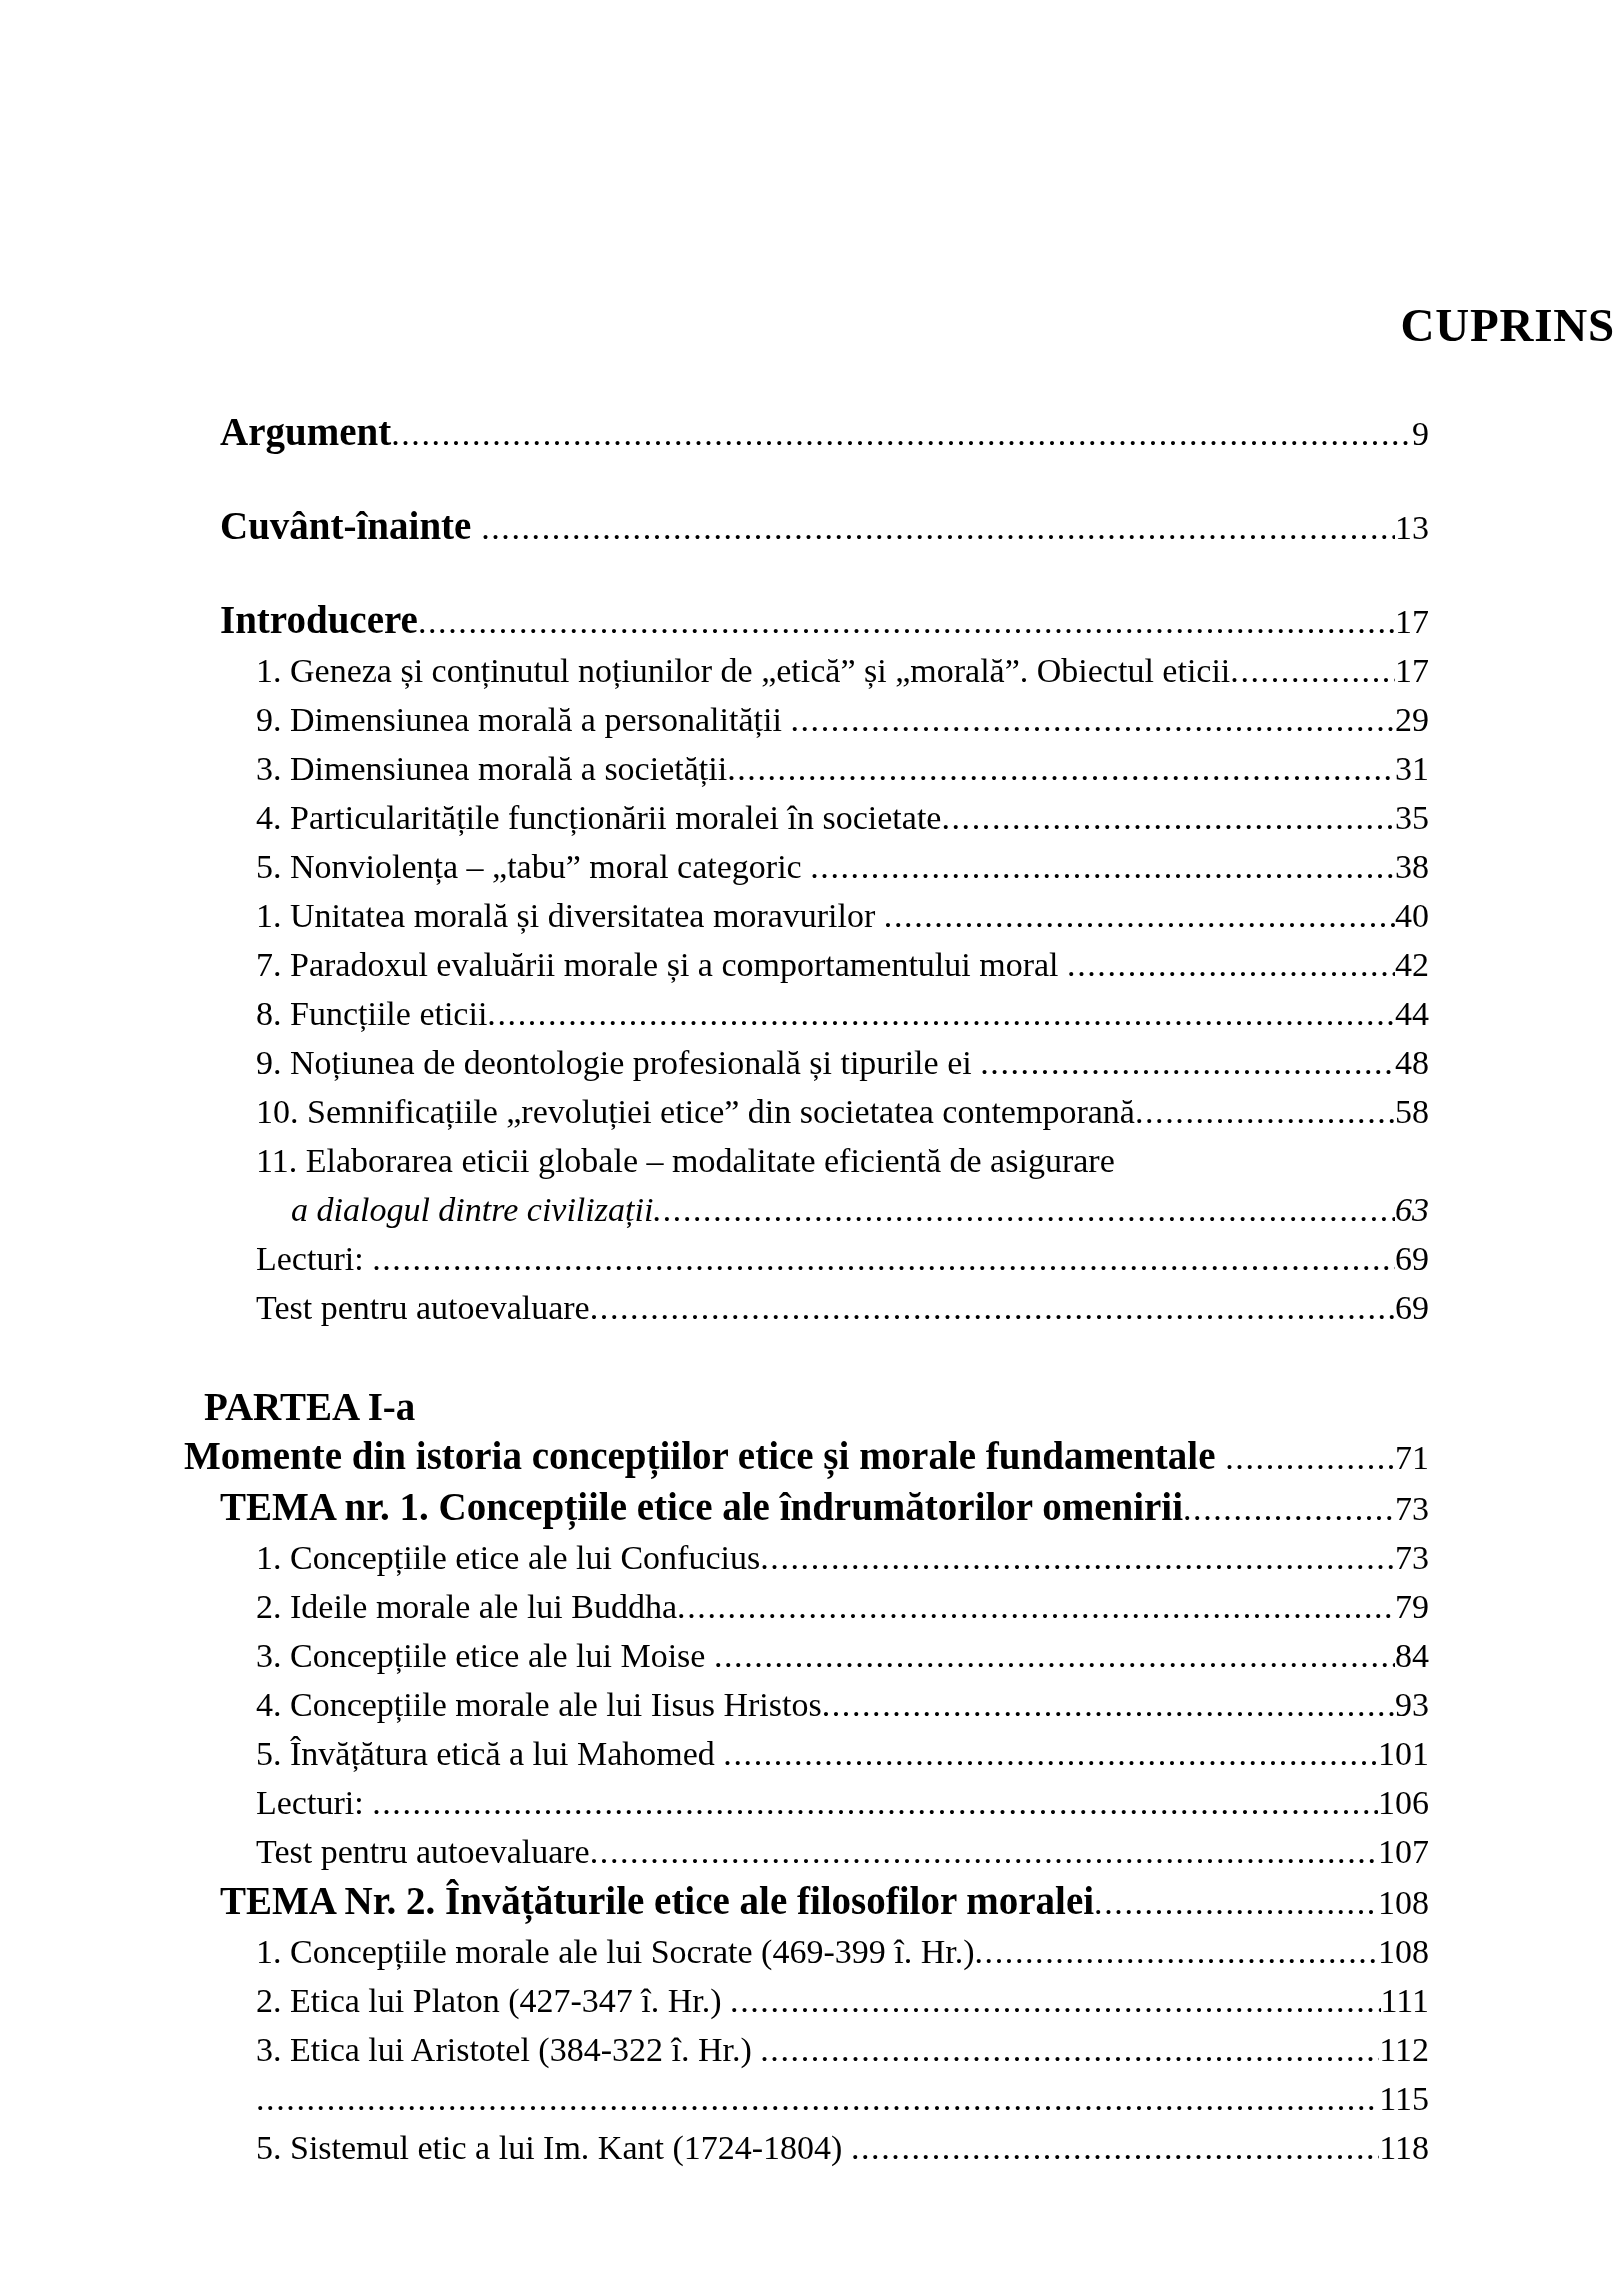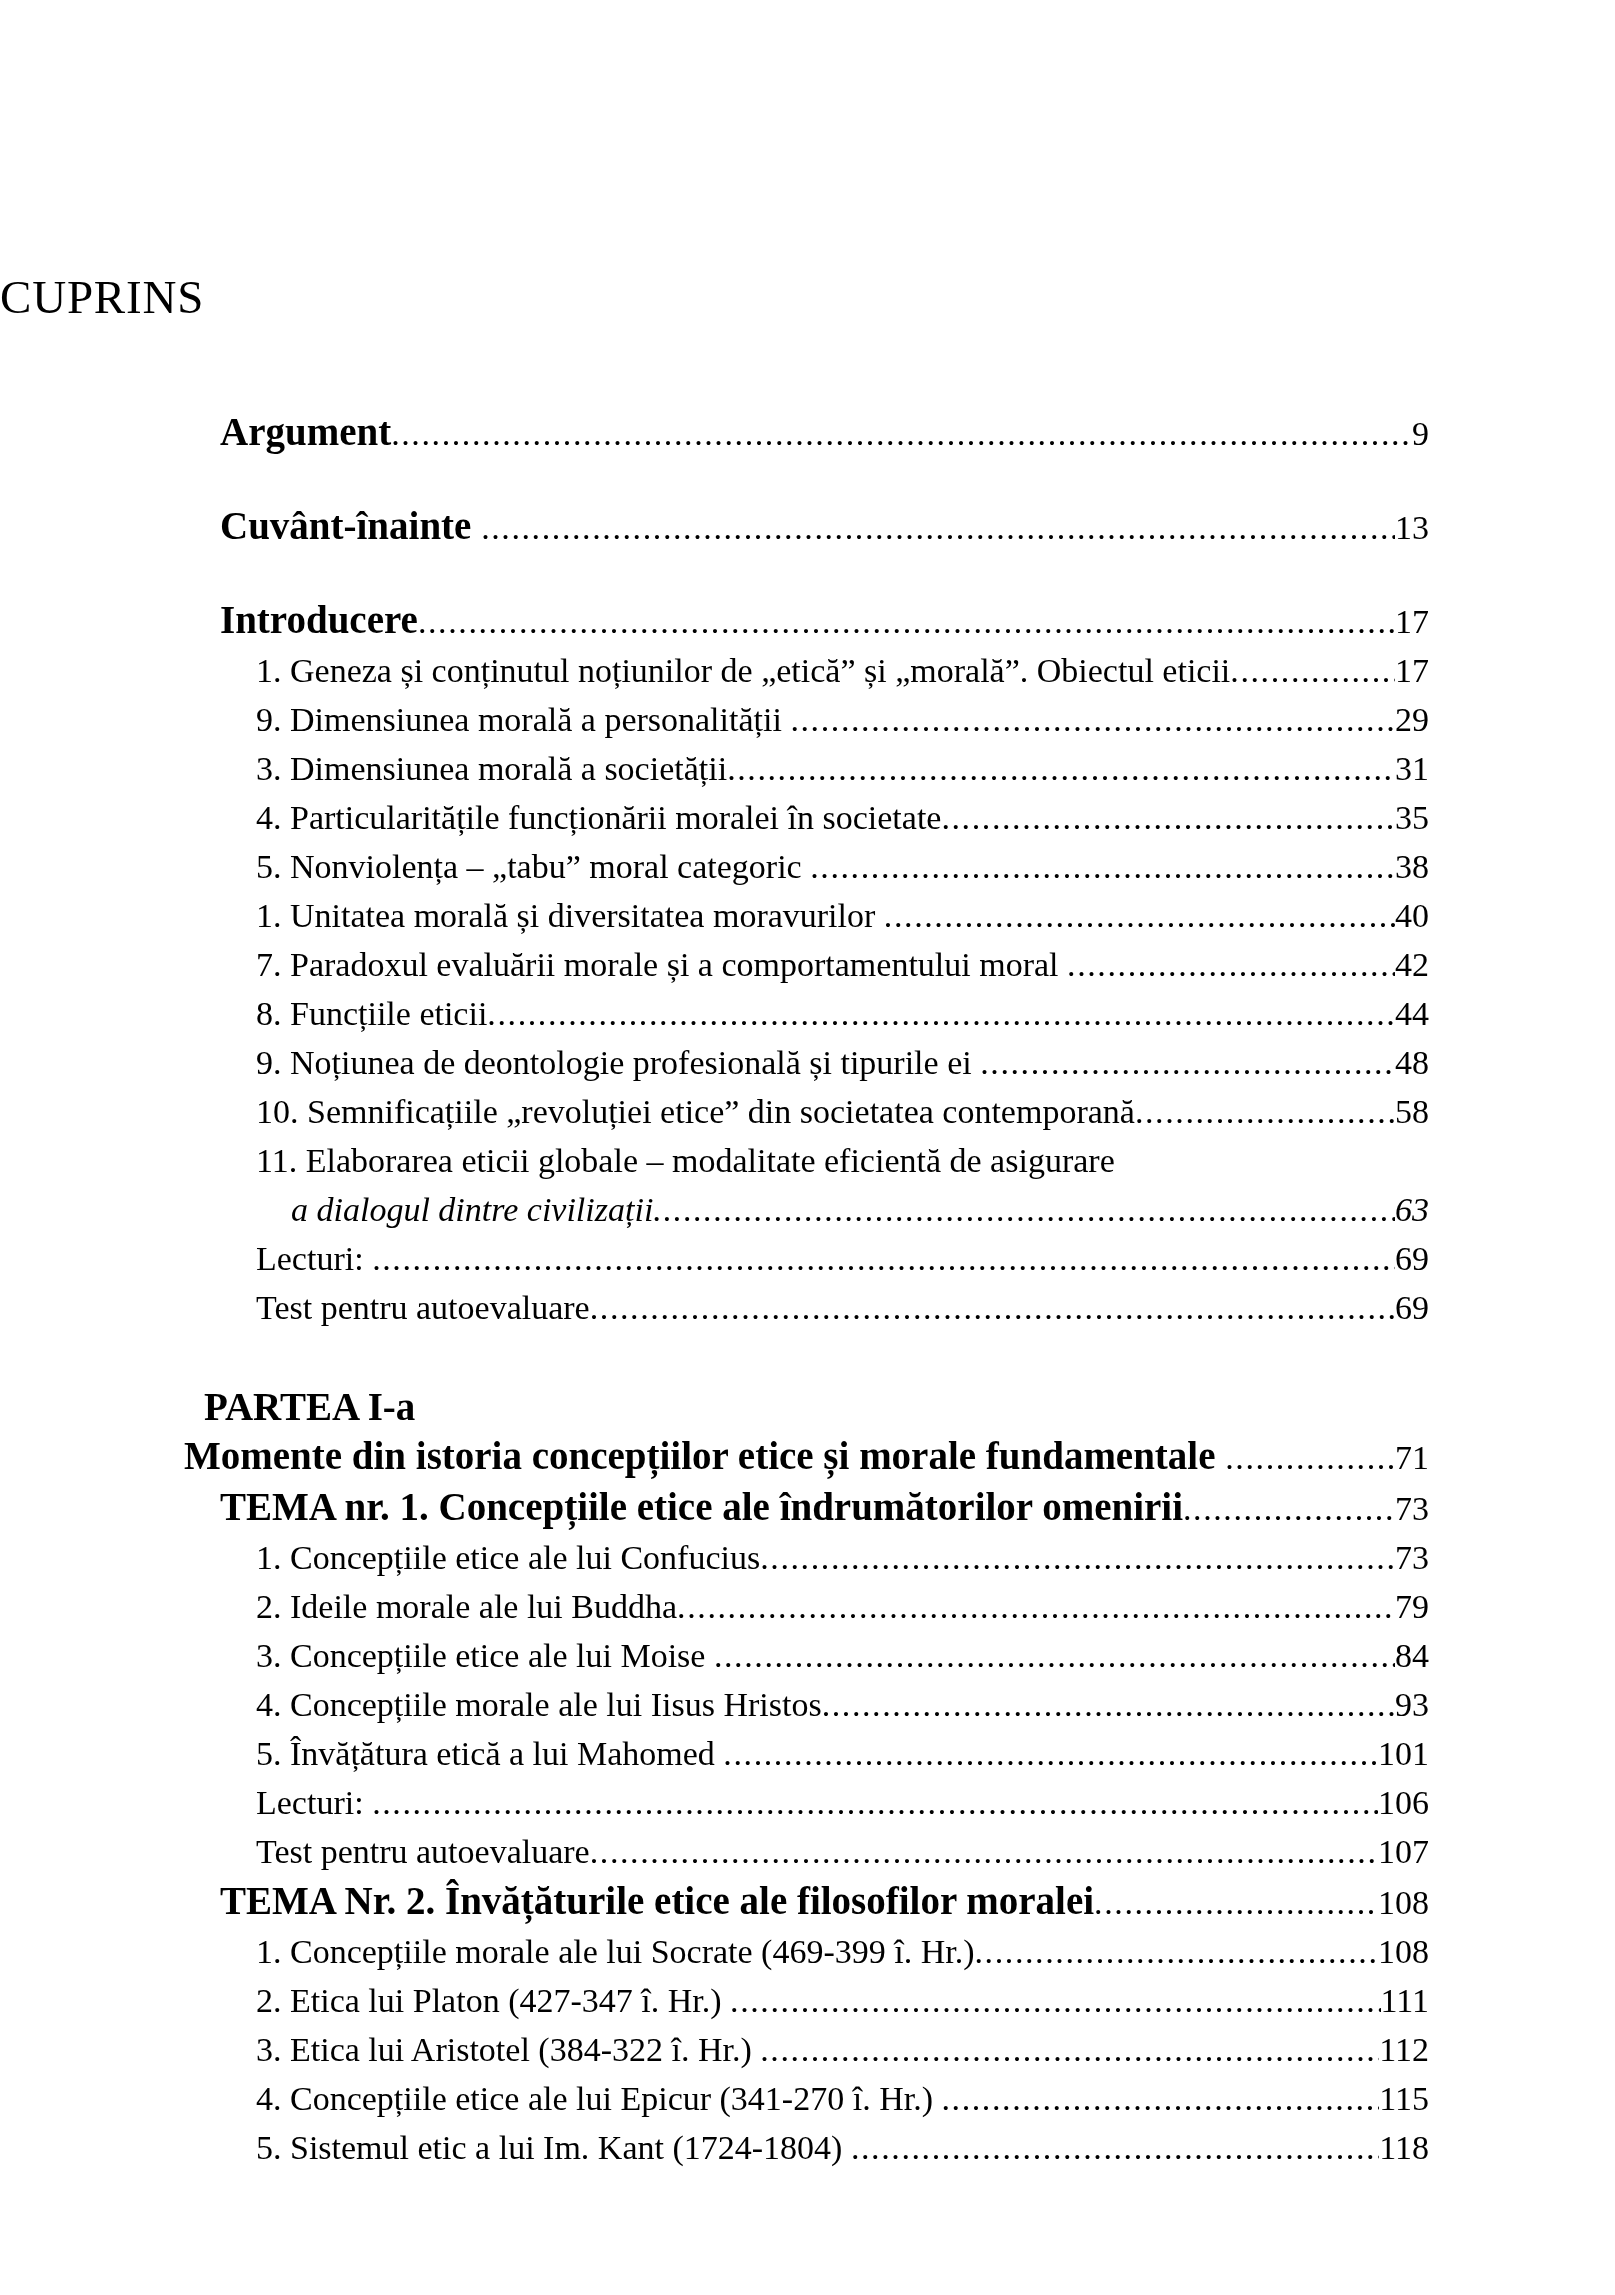--- a/index.html
+++ b/index.html
@@ -10,26 +10,26 @@
   body {
     width: 1615px;
     height: 2295px;
     position: relative;
     font-family: "Liberation Serif", "DejaVu Serif", serif;
     color: #000000;
     overflow: hidden;
   }
   .page-title {
     position: absolute;
-    top: 272px;
+    top: 300px;
     left: 0;
     width: 100%;
-    text-align: left;
+    text-align: right;
     font-size: 47px;
-    font-weight: normal;
+    font-weight: bold;
     letter-spacing: 0.8px;
     line-height: 1.1;
   }
   .toc {
     position: absolute;
     left: 184px;
     top: 407px;
     width: 1245px;
     font-size: 34px;
     line-height: 49px;
@@ -215,21 +215,20 @@
       <span class="txt">2. Etica lui Platon (427-347 î. Hr.) </span>
       <span class="dots">................................................................................................................................................................................................................................................</span>
       <span class="pg">111</span>
     </div>
     <div class="row lvl2">
       <span class="txt">3. Etica lui Aristotel (384-322 î. Hr.) </span>
       <span class="dots">................................................................................................................................................................................................................................................</span>
       <span class="pg">112</span>
     </div>
     <div class="row lvl2">
-      <span class="txt">4. Concepțiile etice ale lui Epicur (341-270 î. Hr.) </span>
       <span class="dots">................................................................................................................................................................................................................................................</span>
       <span class="pg">115</span>
     </div>
     <div class="row lvl2">
       <span class="txt">5. Sistemul etic a lui Im. Kant (1724-1804) </span>
       <span class="dots">................................................................................................................................................................................................................................................</span>
       <span class="pg">118</span>
     </div>
   </div>
 

